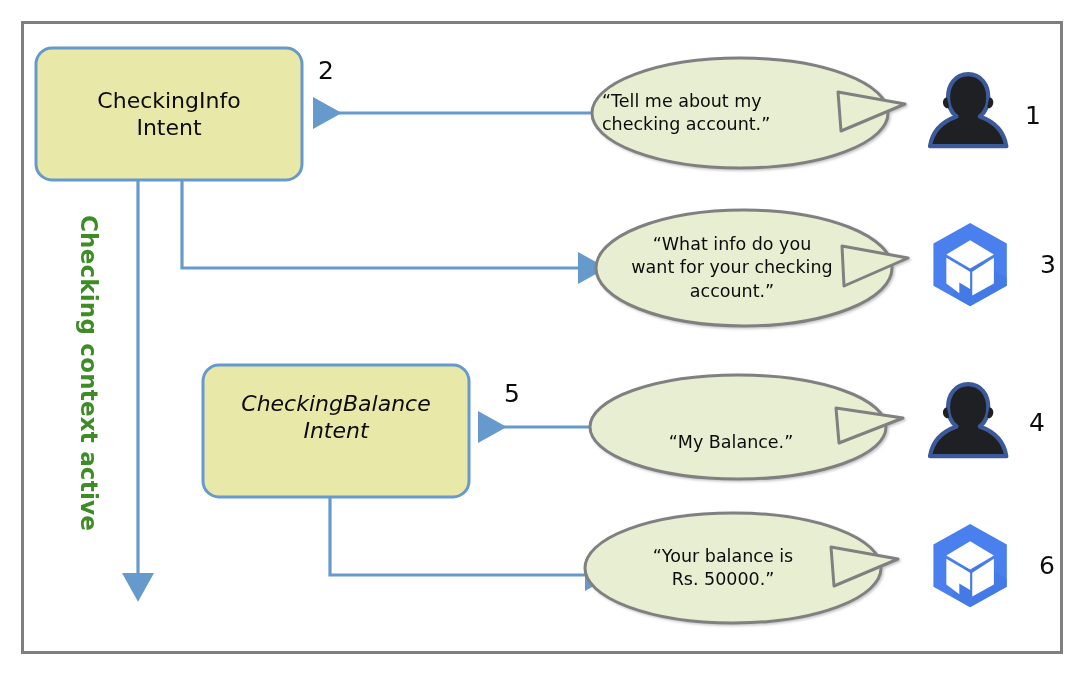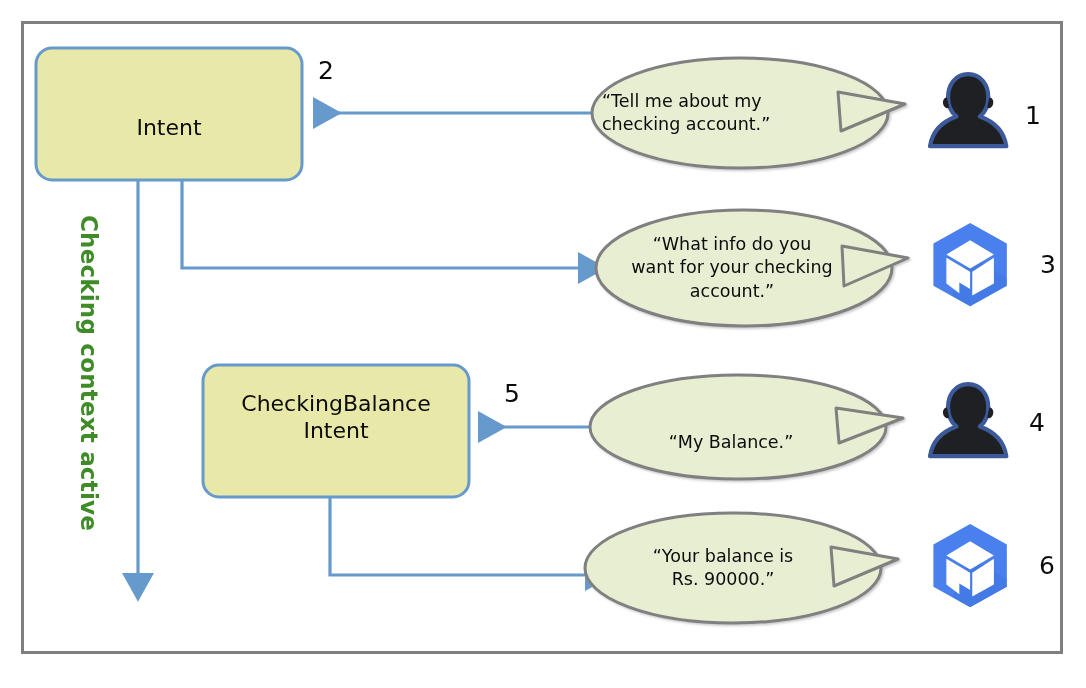--- a/index.html
+++ b/index.html
@@ -194,43 +194,43 @@
         <path d="M39,31 L73,52 L73,59 L39,78 L22,68 Z" fill="#3f74e0" opacity="0.55"></path>
         <path d="M39,17 L61,30 L39,43 L17,30 Z" fill="#ffffff"></path>
         <path d="M17,33 L39,46 L39,62 L29,56 L29,66 L17,57 Z" fill="#ffffff"></path>
         <path d="M61,33 L61,57 L41,68 L41,46 Z" fill="#ffffff"></path>
       </g>
     </g>
   </svg>
 
   <div class="intent-label" style="left:36px; top:48px; width:266px; height:132px;">
     <span>
-      <br>
+      <span>CheckingInfo</span><br>
       <span>Intent</span>
     </span>
   </div>
 
-  <div class="intent-label" style="left:203px; top:365px; width:266px; height:104px;">
+  <div class="intent-label" style="left:203px; top:365px; width:266px; height:104px;font-style:italic;">
     <span>
       <span>CheckingBalance</span><br>
       <span>Intent</span>
     </span>
   </div>
 
   <div class="bubble-label" style="left:602px; top:73px; width:250px; height:80px; text-align:left; justify-content:flex-start;">“Tell me about my
 checking account.”</div>
 
   <div class="bubble-label" style="left:608px; top:227px; width:248px; height:82px;">“What info do you
 want for your checking
 account.”</div>
 
   <div class="bubble-label" style="left:606px; top:416px; width:250px; height:54px;">“My Balance.”</div>
 
   <div class="bubble-label" style="left:598px; top:530px; width:250px; height:76px;">“Your balance is
-Rs. 90000.”</div>
+Rs. 50000.”</div>
 
   <div class="step-num" style="left:1025px; top:103px;">1</div>
   <div class="step-num" style="left:318px; top:58px;">2</div>
   <div class="step-num" style="left:1040px; top:252px;">3</div>
   <div class="step-num" style="left:1029px; top:410px;">4</div>
   <div class="step-num" style="left:504px; top:381px;">5</div>
   <div class="step-num" style="left:1039px; top:553px;">6</div>
 
   <div class="ctx-label">
     <span>Checking context active</span>

